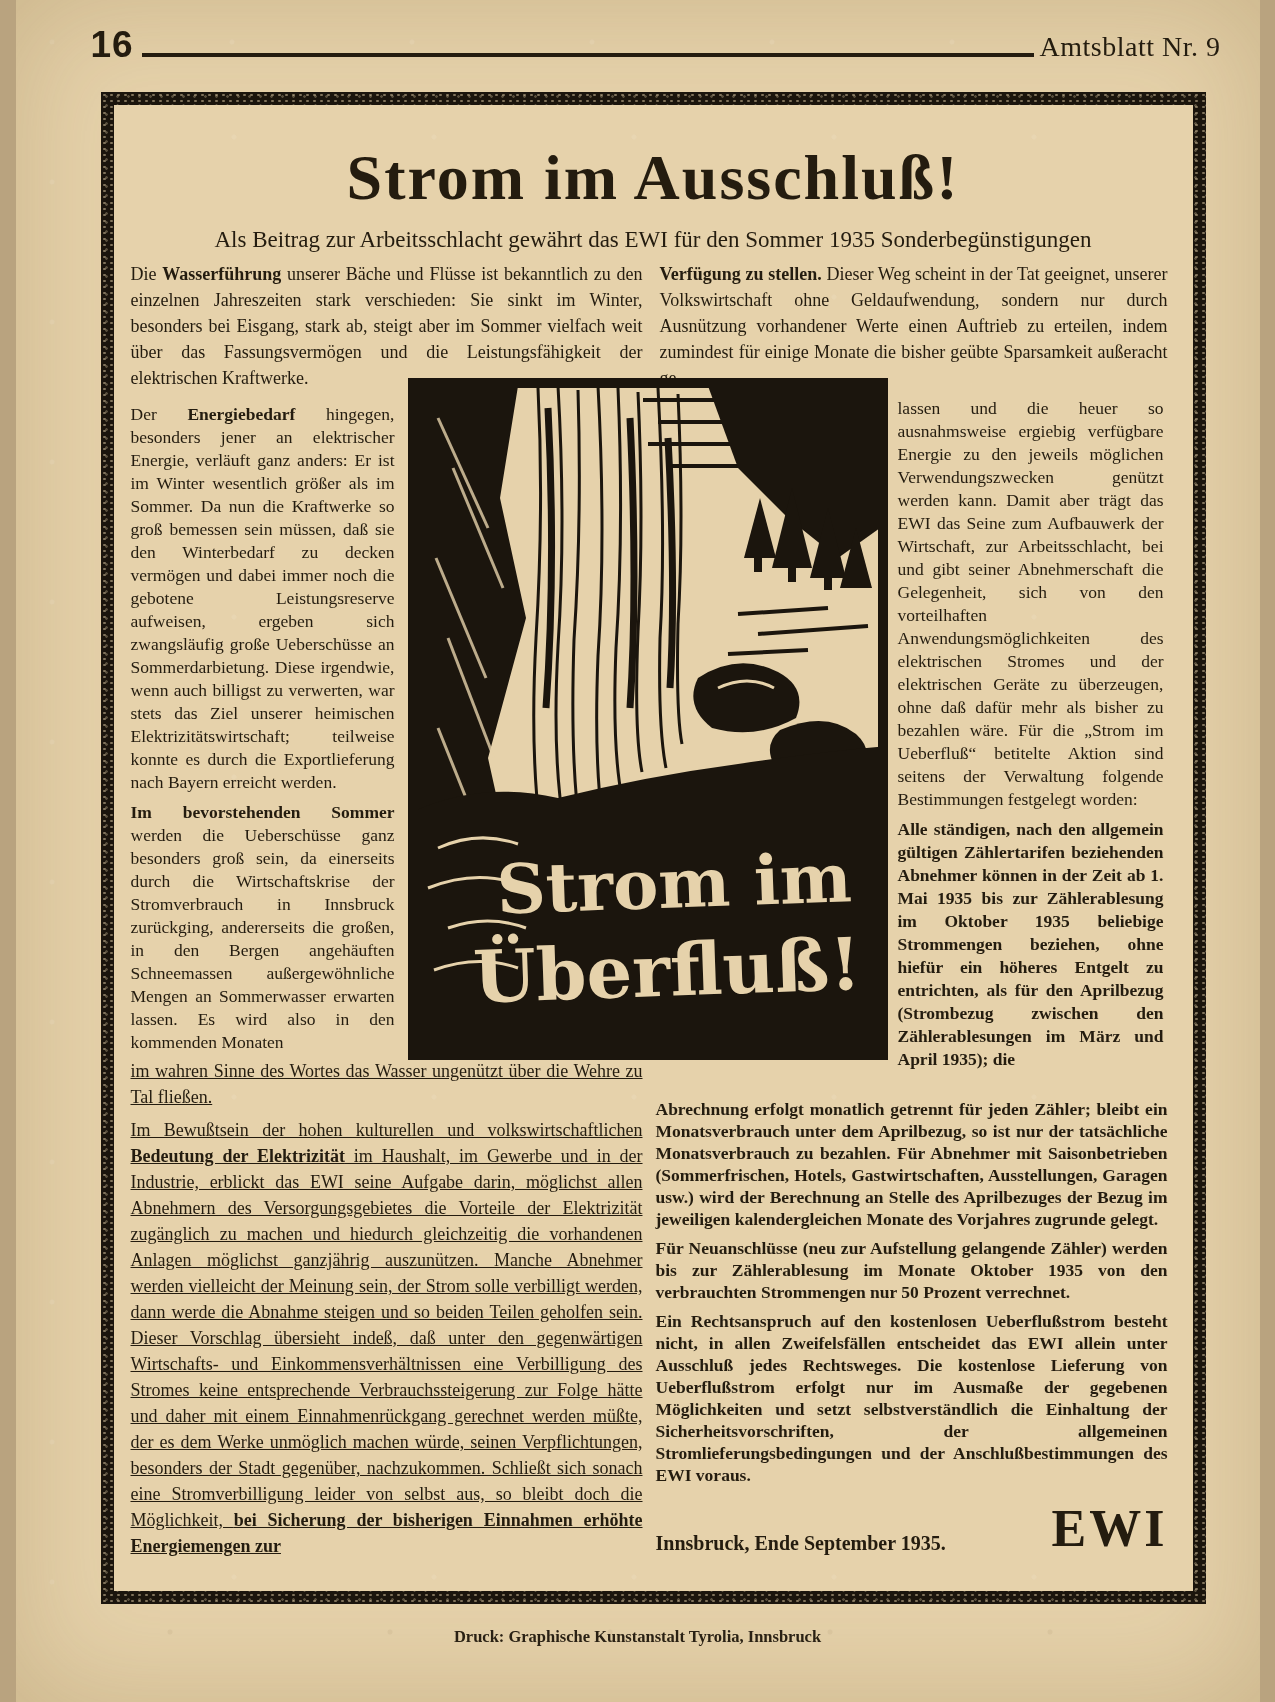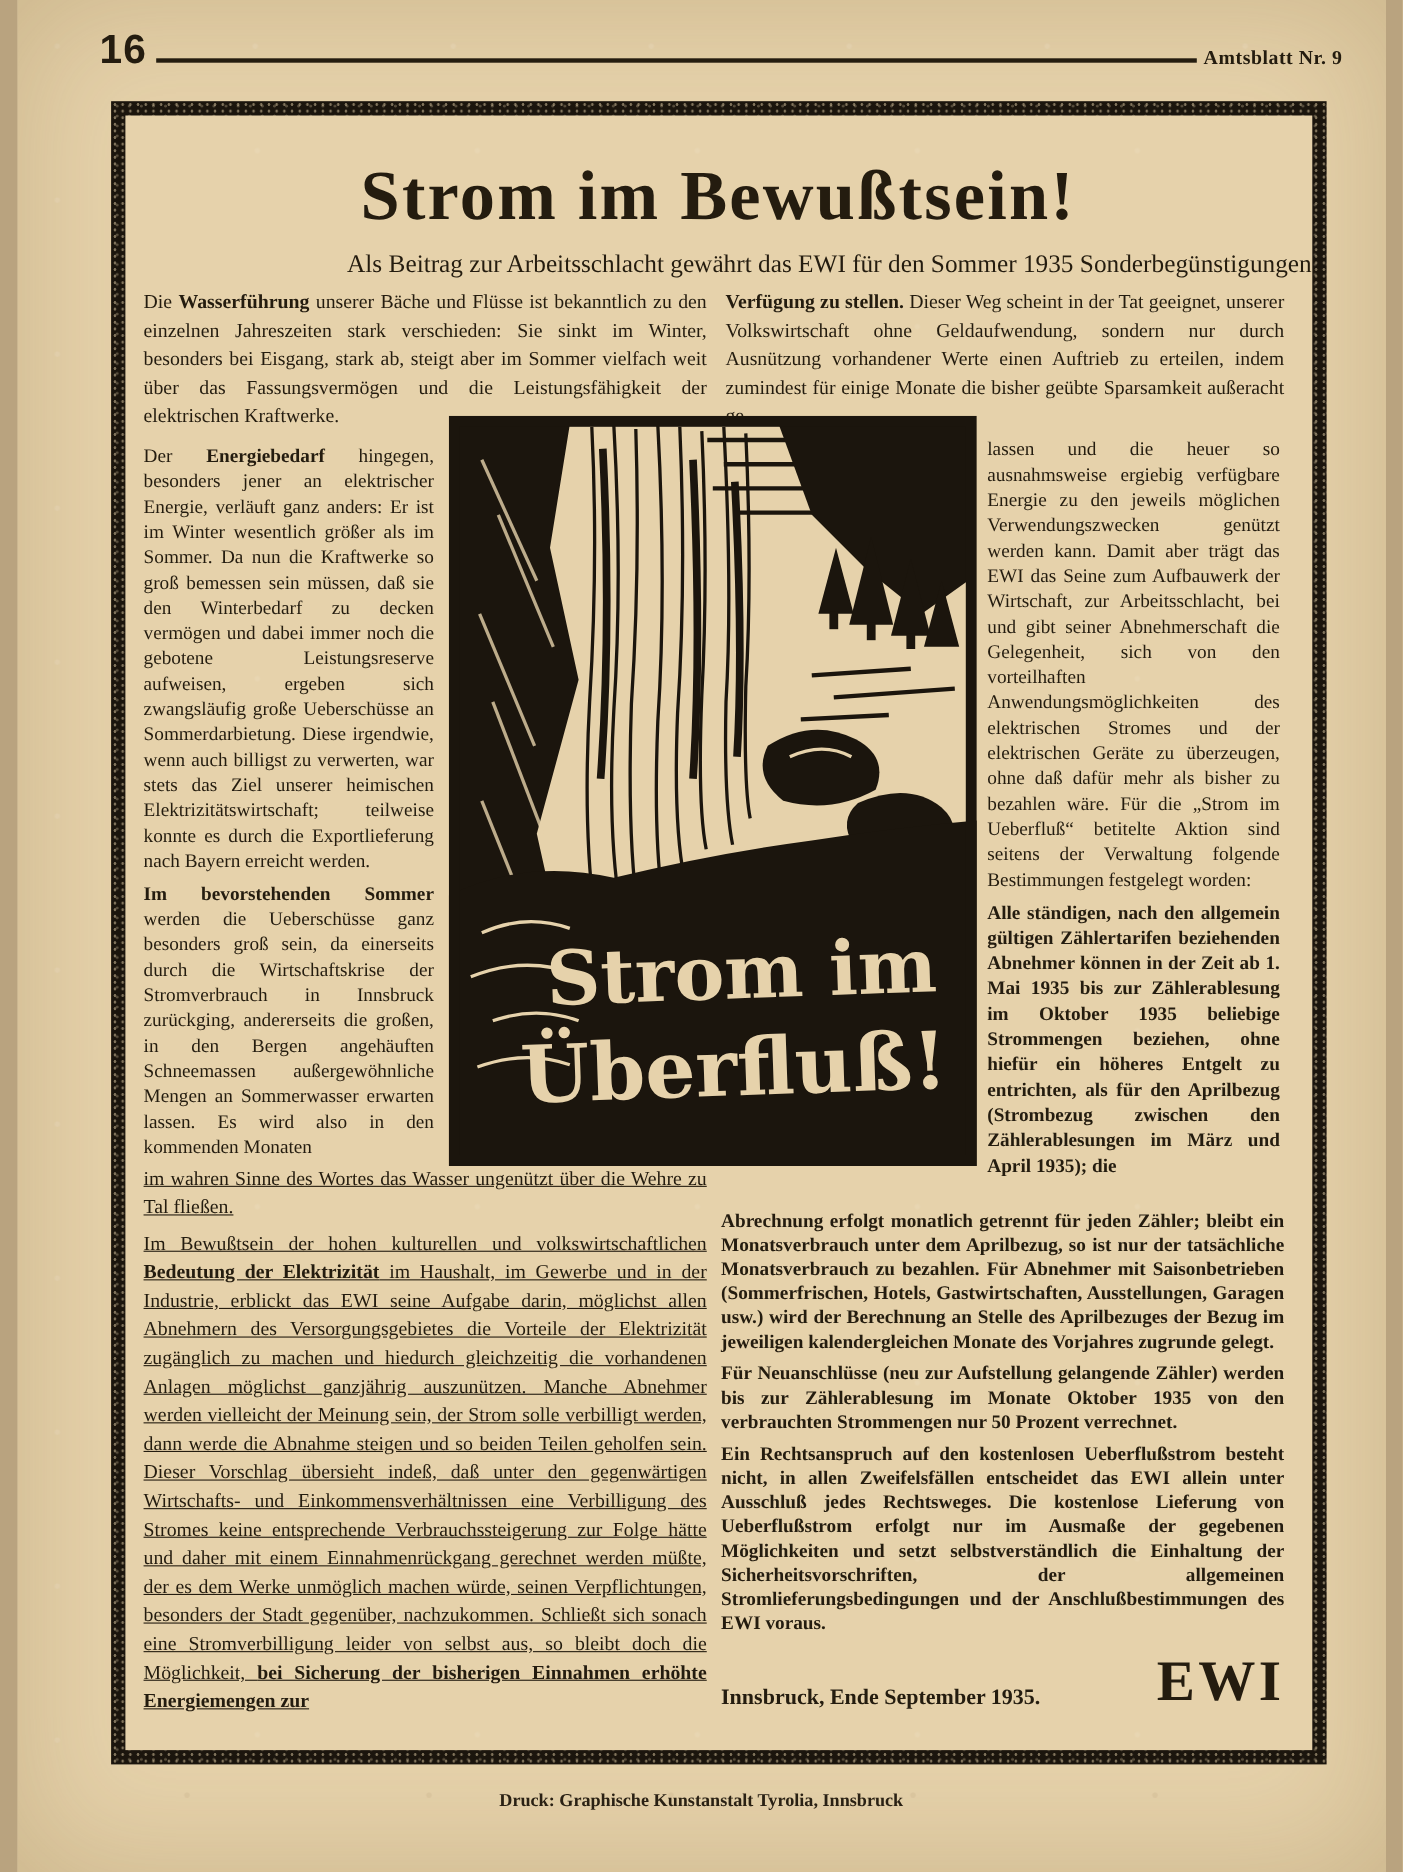--- a/index.html
+++ b/index.html
@@ -14,36 +14,36 @@
     background-size:180px 140px, 220px 170px;
     color:#241c0f;
     font-family:"Liberation Serif","DejaVu Serif",serif;
     overflow:hidden;
     box-shadow:inset 0 0 120px rgba(120,90,40,.25);
   }
   
   .pagehead{position:absolute;left:75px;top:26px;width:1130px;display:flex;align-items:flex-end;}
   .pagenum{font-family:"Liberation Sans","DejaVu Sans",sans-serif;font-weight:bold;font-size:37px;line-height:1;letter-spacing:1px;}
   .headrule{flex:1;height:0;border-bottom:4px solid #241c0f;margin:0 6px 6px 8px;}
-  .masthead{font-weight:bold;font-size:18px;line-height:1;padding-bottom:2px;letter-spacing:.5px;}
+  .masthead{font-weight:normal;font-size:28px;line-height:1;padding-bottom:2px;letter-spacing:.5px;}
   
   .frame{
     position:absolute;left:85px;top:92px;width:1105px;height:1512px;
     background-color:#1b150d;
     background-image:
       radial-gradient(circle, rgba(230,210,171,.50) 1px, transparent 1.5px),
       radial-gradient(circle, rgba(230,210,171,.30) 1px, transparent 1.6px);
     background-size:7px 6px, 11px 9px;
   }
   .frame-inner{position:absolute;inset:13px;background:#e6d2ab;
     background-image:radial-gradient(circle at 60% 20%, rgba(255,255,255,.08) 0 2px, transparent 3px);
     background-size:200px 160px;}
   .title{position:absolute;left:0;top:36px;width:100%;margin:0;text-align:center;
     font-size:64px;font-weight:bold;letter-spacing:2px;}
-  .subtitle{position:absolute;left:0;top:122px;width:100%;margin:0;text-align:right;
+  .subtitle{position:absolute;left:0;top:122px;width:100%;margin:0;text-align:center;
     font-size:23px;}
   .block{position:absolute;text-align:justify;}
   .block p{margin:0 0 7px 0;}
   .block p:last-child{margin-bottom:0;}
   .wide{font-size:18px;line-height:26px;width:512px;}
   .narrow{font-size:17.5px;line-height:23px;width:264px;}
   .boldsec{font-size:17.5px;line-height:22px;width:512px;}
   .bseg{font-weight:bold;}
   #blk-l1{left:17px;top:156px;}
   #blk-r1{left:546px;top:156px;width:508px;}
@@ -69,21 +69,21 @@
 
   <div class="pagehead">
     <span class="pagenum">16</span>
     <span class="headrule"></span>
     <span class="masthead">Amtsblatt Nr. 9</span>
   </div>
 
   <section class="frame">
     <div class="frame-inner">
 
-      <h1 class="title">Strom im Bewußtsein!</h1>
+      <h1 class="title">Strom im Ausschluß!</h1>
       <p class="subtitle">Als Beitrag zur Arbeitsschlacht gewährt das EWI für den Sommer 1935 Sonderbegünstigungen</p>
 
       <div class="block wide" id="blk-l1">
         <p><span>Die </span><span class="bseg">Wasserführung</span><span> unserer Bäche und Flüsse ist bekanntlich zu den einzelnen Jahreszeiten stark verschieden: Sie sinkt im Winter, besonders bei Eisgang, stark ab, steigt aber im Sommer vielfach weit über das Fassungsvermögen und die Leistungsfähigkeit der elektrischen Kraftwerke.</span></p>
       </div>
 
       <div class="block wide" id="blk-r1">
         <p><span class="bseg">Verfügung zu stellen.</span><span> Dieser Weg scheint in der Tat geeignet, unserer Volkswirtschaft ohne Geldaufwendung, sondern nur durch Ausnützung vorhandener Werte einen Auftrieb zu erteilen, indem zumindest für einige Monate die bisher geübte Sparsamkeit außeracht ge-</span></p>
       </div>
 

